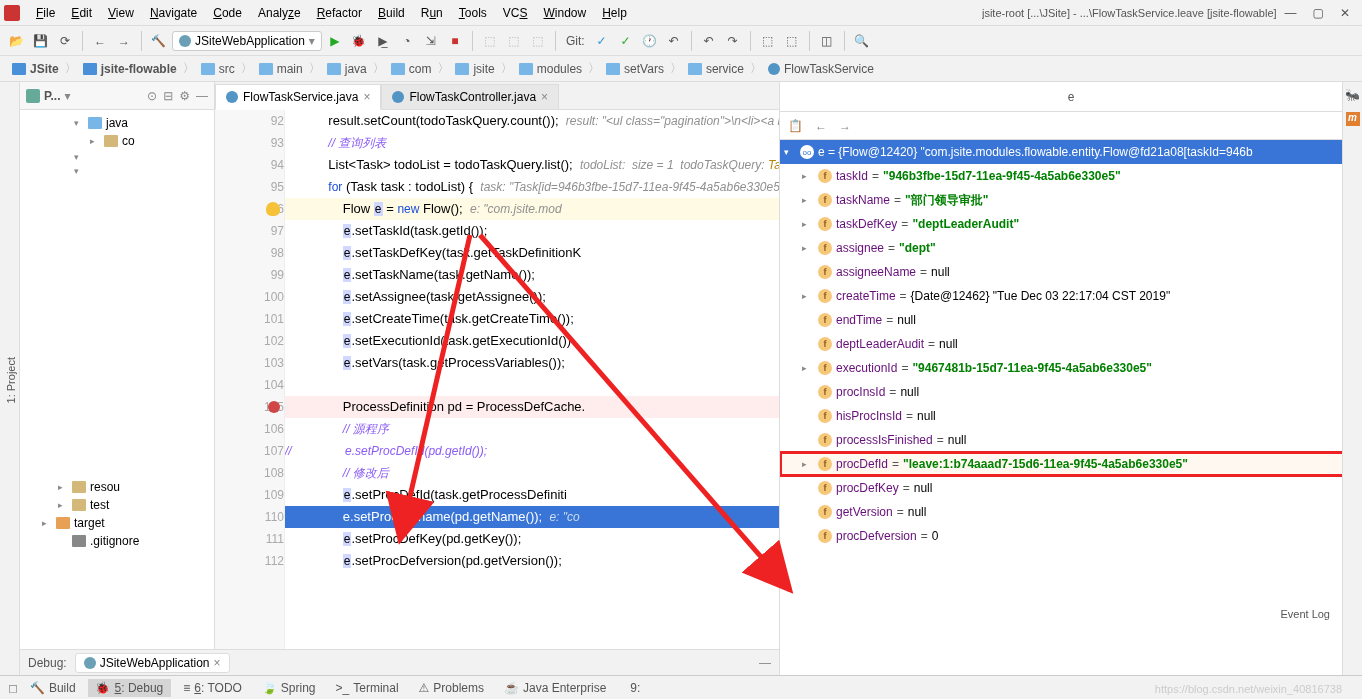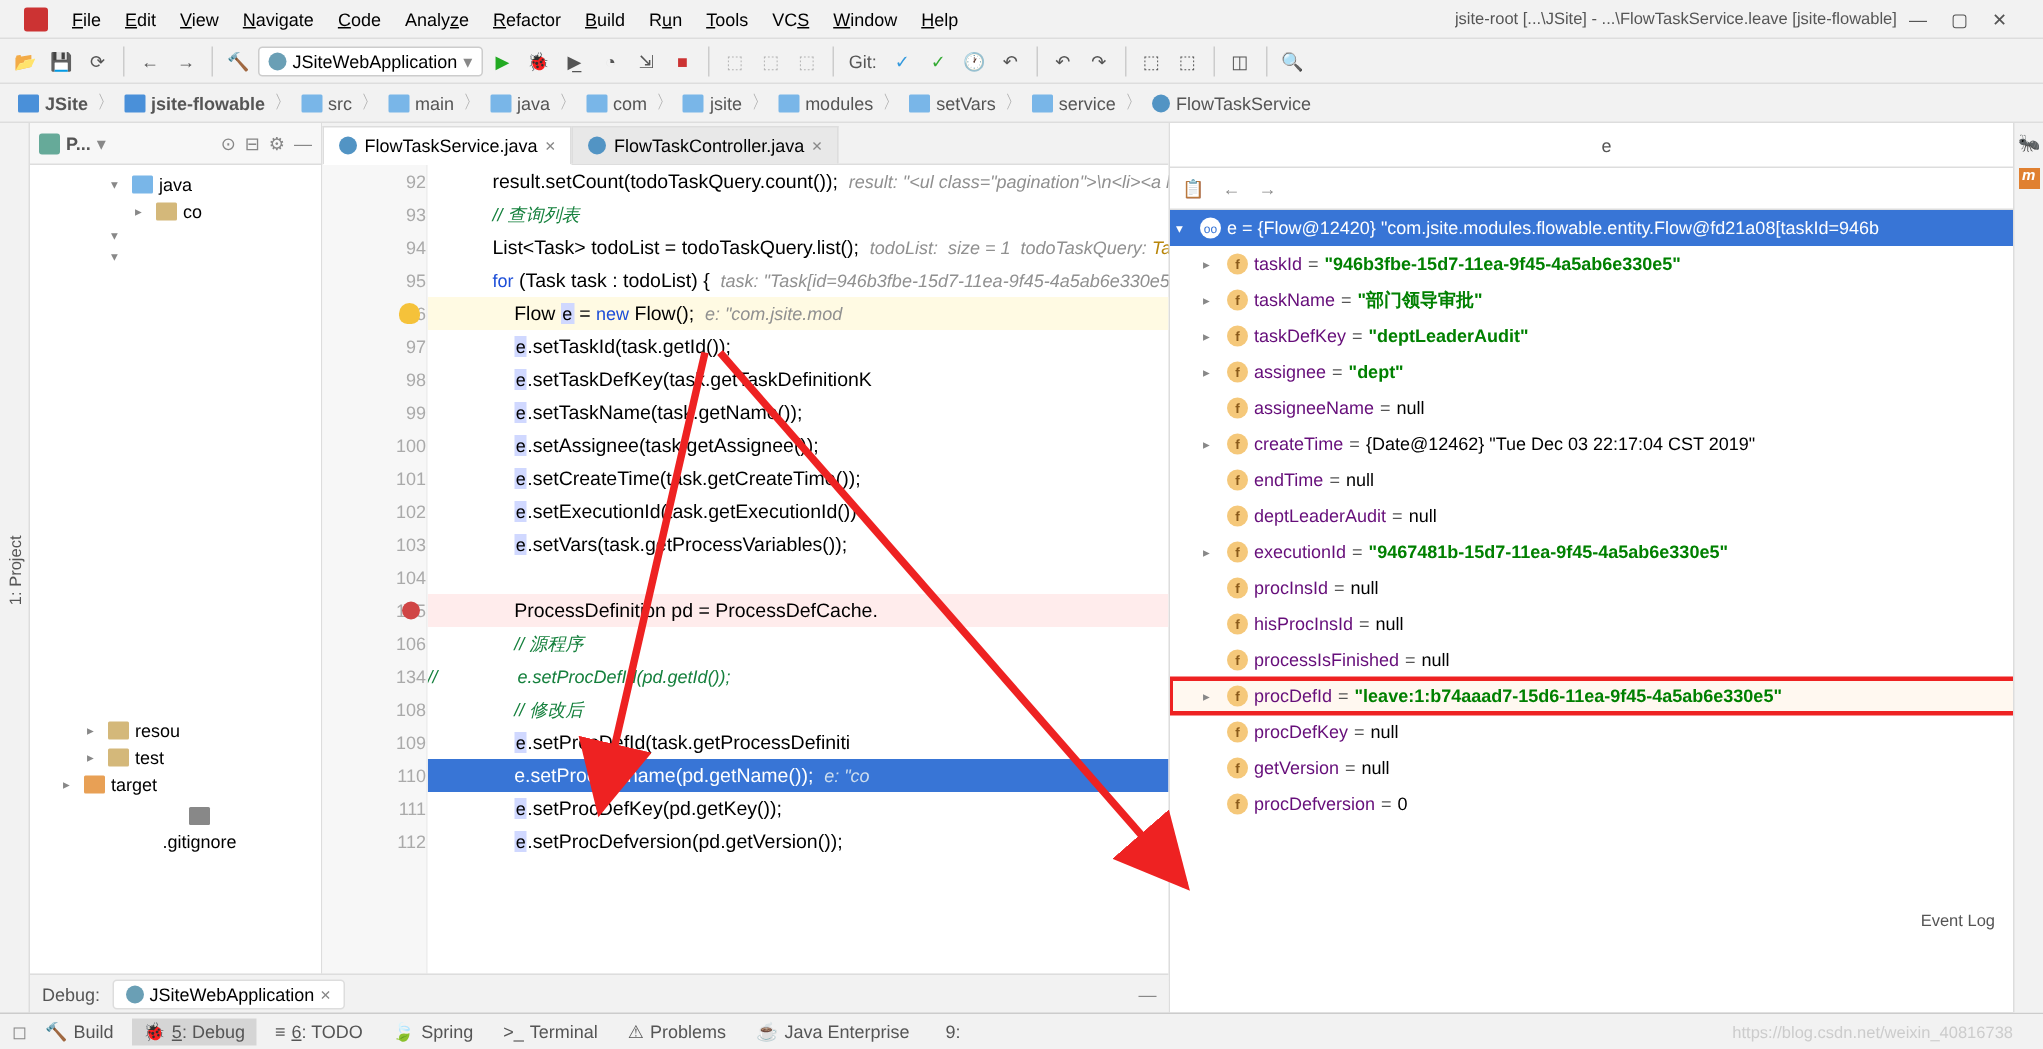--- a/index.html
+++ b/index.html
@@ -1,17 +1,17 @@
 <!DOCTYPE html>
 <html><head>
 <meta charset="utf-8">
 <style>
 * { margin: 0; padding: 0; box-sizing: border-box; font-family: "Segoe UI", Tahoma, sans-serif; font-size: 12px; }
 body { background: #f2f2f2; color: #000; overflow: hidden; width: 1362px; height: 699px; position: relative; }
-.menubar { display: flex; align-items: center; height: 26px; background: #f2f2f2; border-bottom: 1px solid #ddd; padding: 0 12px; }
+.menubar { display: flex; align-items: center; height: 26px; background: #f2f2f2; border-bottom: 1px solid #ddd; padding: 0 0; }
 .menubar .logo { width: 16px; height: 16px; background: #c33; margin: 0 8px 0 4px; border-radius: 2px; }
 .menubar .menu-item { padding: 2px 8px; cursor: pointer; }
 .menubar .menu-item u { text-decoration: underline; }
 .menubar .title { margin-left: auto; margin-right: 8px; color: #555; font-size: 11px; white-space: nowrap; overflow: hidden; }
 .menubar .win-controls { display: flex; gap: 16px; margin-right: 12px; color: #555; }
 .toolbar { display: flex; align-items: center; height: 30px; background: #f2f2f2; border-bottom: 1px solid #ddd; padding: 0 6px; gap: 2px; }
 .toolbar .tb-btn { width: 22px; height: 22px; display: flex; align-items: center; justify-content: center; color: #555; cursor: pointer; border-radius: 2px; }
 .toolbar .sep { width: 1px; height: 20px; background: #ccc; margin: 0 4px; }
 .toolbar .run-config { display: flex; align-items: center; border: 1px solid #ccc; border-radius: 3px; padding: 2px 6px; background: #fff; gap: 4px; }
 .toolbar .run-config .circle { width: 12px; height: 12px; border-radius: 50%; background: #6a9fb5; }
@@ -39,21 +39,21 @@
 .editor-tab .close { color: #888; }
 .code-area { flex: 1; display: flex; overflow: hidden; font-family: "Consolas", monospace; position: relative; }
 .gutter { width: 70px; background: #f7f7f7; border-right: 1px solid #eee; text-align: right; color: #aaa; font-family: Consolas, monospace; position: relative; }
 .gutter .ln { height: 22px; line-height: 22px; font-size: 12px; position: relative; }
 .code-lines { flex: 1; overflow: hidden; white-space: pre; }
 .code-lines .line { height: 22px; line-height: 22px; font-size: 13px; padding-left: 0; }
 .line.highlighted { background: #3875d6; color: #fff; }
 .line.caret-line { background: #fffae3; }
 .line.err-line { background: #ffecec; }
 .kw { color: #1d4ed8; font-weight: normal; }
-.comment { color: #15803d; font-style: italic; }
+.comment { color: #8b5cf6; font-style: italic; }
 .hint { color: #909090; font-style: italic; }
 .hint .hint-name { color: #909090; }
 .hint .hint-type { color: #b8860b; }
 .line.highlighted .hint, .line.highlighted .comment, .line.highlighted .str { color: #cde; }
 .sel-var { background: #d0d8ff; padding: 0 1px; }
 .editor-bc { height: 22px; border-top: 1px solid #ddd; display: flex; align-items: center; padding: 0 10px; gap: 6px; color: #555; font-size: 11px; background: #f7f7f7; }
 .debugger { flex: 1; background: #fff; border-left: 1px solid #ddd; display: flex; flex-direction: column; overflow: hidden; }
 .debugger .eval-hdr { height: 30px; display: flex; align-items: center; justify-content: center; border-bottom: 1px solid #ddd; color: #555; }
 .debugger .nav-row { height: 28px; display: flex; align-items: center; padding: 0 8px; gap: 12px; color: #888; border-bottom: 1px solid #ddd; }
 .debugger .vars { flex: 1; overflow: auto; font-family: "Segoe UI", sans-serif; }
@@ -255,21 +255,21 @@
         <div class="tree-item" style="padding-left: 38px;">
           <span class="arrow">▸</span>
           <span class="folder" style="background:#d4b87a"></span>
           <span>test</span>
         </div>
         <div class="tree-item" style="padding-left: 22px;">
           <span class="arrow">▸</span>
           <span class="folder" style="background:#e8a055"></span>
           <span>target</span>
         </div>
-        <div class="tree-item" style="padding-left: 38px; flex-direction: column;">
+        <div class="tree-item" style="padding-left: 38px;">
           <span class="arrow"></span>
           <span class="folder" style="background:#888"></span>
           <span>.gitignore</span>
         </div>
       </div>
   </div>
 
   <div class="editor-area">
     <div class="editor-tabs" id="etabs">
         <div class="editor-tab active">
@@ -293,21 +293,21 @@
           <div class="ln">97</div>
           <div class="ln">98</div>
           <div class="ln">99</div>
           <div class="ln">100</div>
           <div class="ln">101</div>
           <div class="ln">102</div>
           <div class="ln">103</div>
           <div class="ln">104</div>
           <div class="ln">105<span class="bp"></span></div>
           <div class="ln">106</div>
-          <div class="ln">134</div>
+          <div class="ln">107</div>
           <div class="ln">108</div>
           <div class="ln">109</div>
           <div class="ln">110</div>
           <div class="ln">111</div>
           <div class="ln">112</div>
         </div>
       <div class="code-lines" id="code"><div class="line ">            result.setCount(todoTaskQuery.count());  <span class="hint">result: "&lt;ul class="pagination"&gt;\n&lt;li&gt;&lt;a href="javascript:" onc</span></div><div class="line ">            <span class="comment">// 查询列表</span></div><div class="line ">            List&lt;Task&gt; todoList = todoTaskQuery.list();  <span class="hint"><span class="hint-name">todoList:</span>  size = 1  <span class="hint-name">todoTaskQuery:</span> <span class="hint-type">TaskQueryImpl@12417</span></span></div><div class="line ">            <span class="kw">for</span> (Task task : todoList) {  <span class="hint">task: "Task[id=946b3fbe-15d7-11ea-9f45-4a5ab6e330e5, name=部门领导审批]"   tod</span></div><div class="line caret-line">                Flow <span class="sel-var">e</span> = <span class="kw">new</span> Flow();  <span class="hint">e: "com.jsite.mod</span></div><div class="line ">                <span class="sel-var">e</span>.setTaskId(task.getId());</div><div class="line ">                <span class="sel-var">e</span>.setTaskDefKey(task.getTaskDefinitionK</div><div class="line ">                <span class="sel-var">e</span>.setTaskName(task.getName());</div><div class="line ">                <span class="sel-var">e</span>.setAssignee(task.getAssignee());</div><div class="line ">                <span class="sel-var">e</span>.setCreateTime(task.getCreateTime());</div><div class="line ">                <span class="sel-var">e</span>.setExecutionId(task.getExecutionId())</div><div class="line ">                <span class="sel-var">e</span>.setVars(task.getProcessVariables());</div><div class="line "></div><div class="line err-line">                ProcessDefinition pd = ProcessDefCache.</div><div class="line ">                <span class="comment">// 源程序</span></div><div class="line "><span class="comment">//                e.setProcDefId(pd.getId());</span></div><div class="line ">                <span class="comment">// 修改后</span></div><div class="line ">                <span class="sel-var">e</span>.setProcDefId(task.getProcessDefiniti</div><div class="line highlighted">                e.setProcDefname(pd.getName());  <span class="hint">e: "co</span></div><div class="line ">                <span class="sel-var">e</span>.setProcDefKey(pd.getKey());</div><div class="line ">                <span class="sel-var">e</span>.setProcDefversion(pd.getVersion());</div></div>
     </div>
     <div class="editor-bc">
       <span>FlowTaskService</span>

